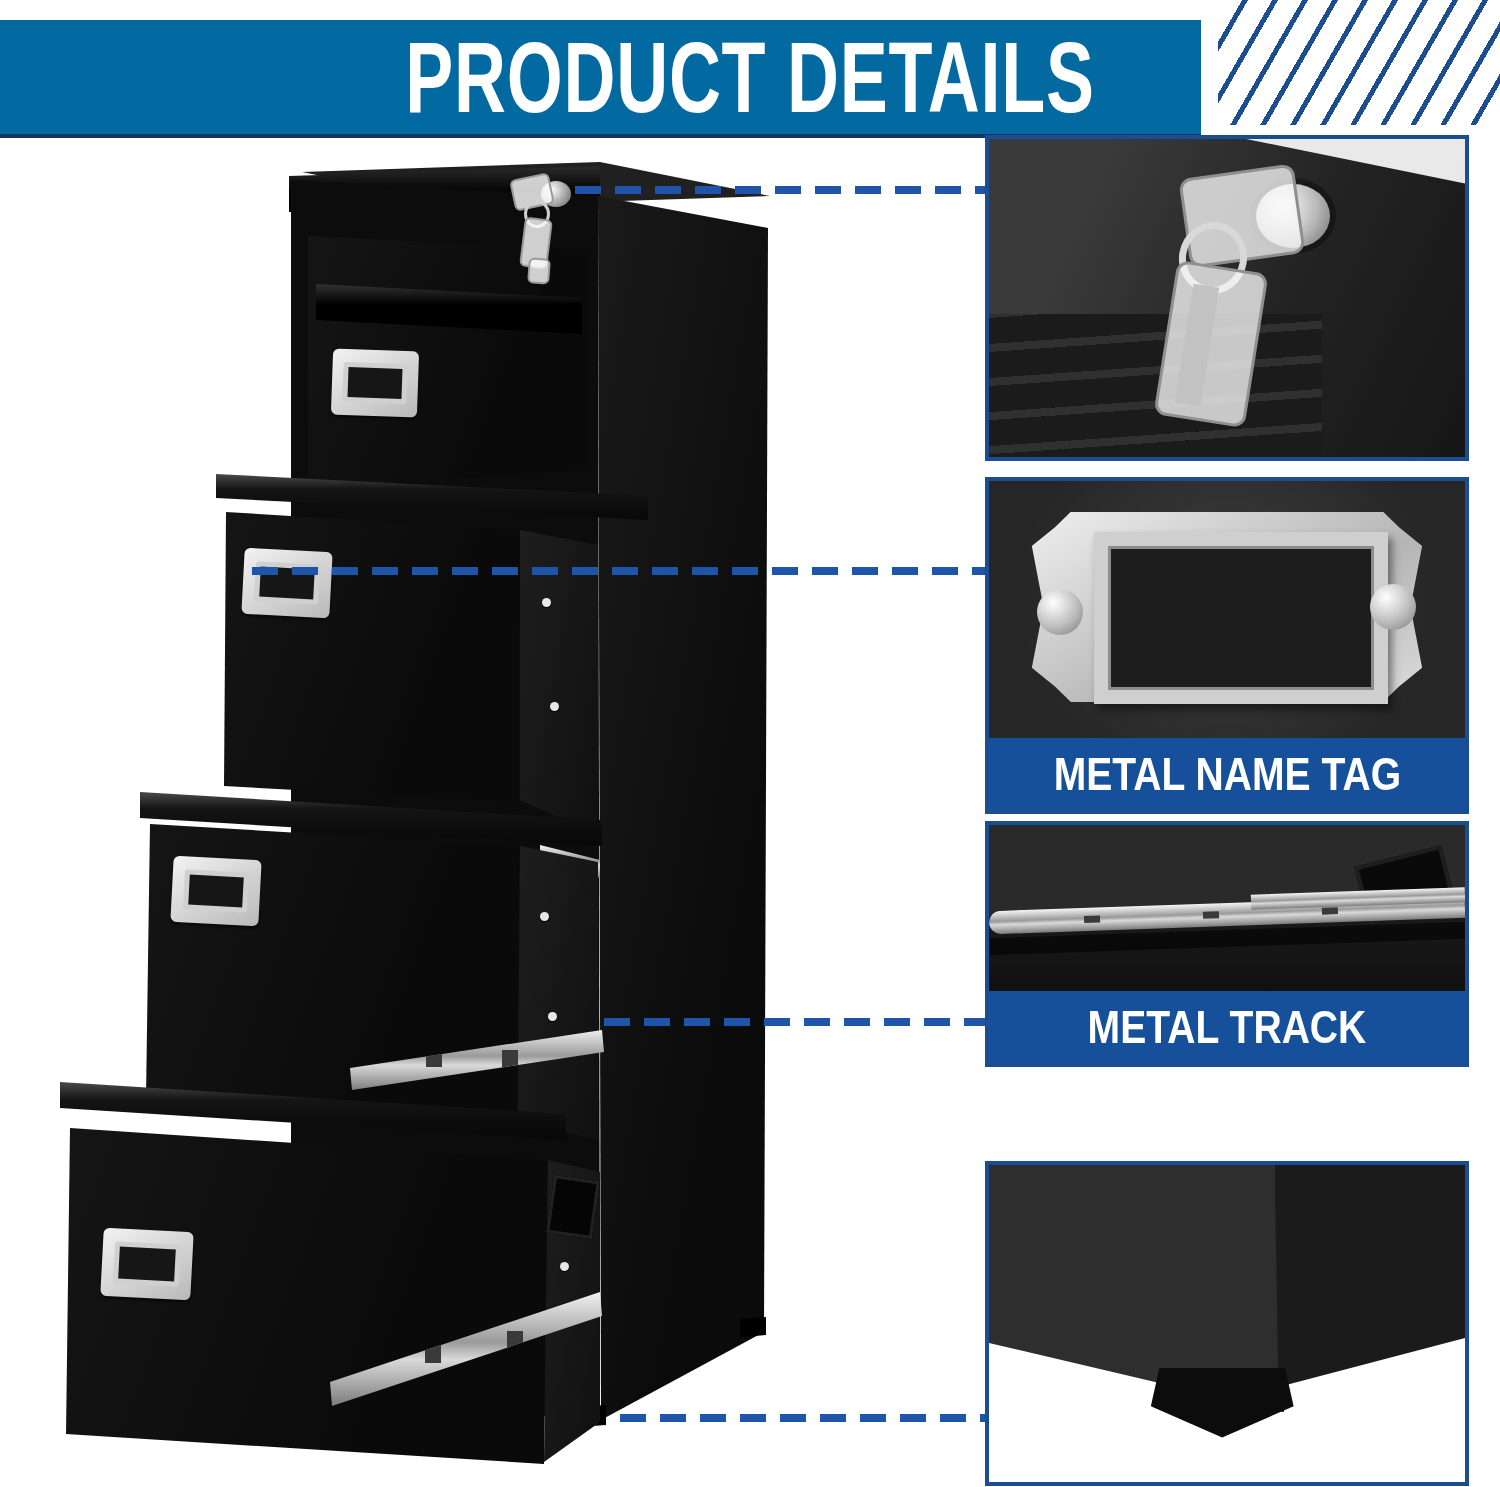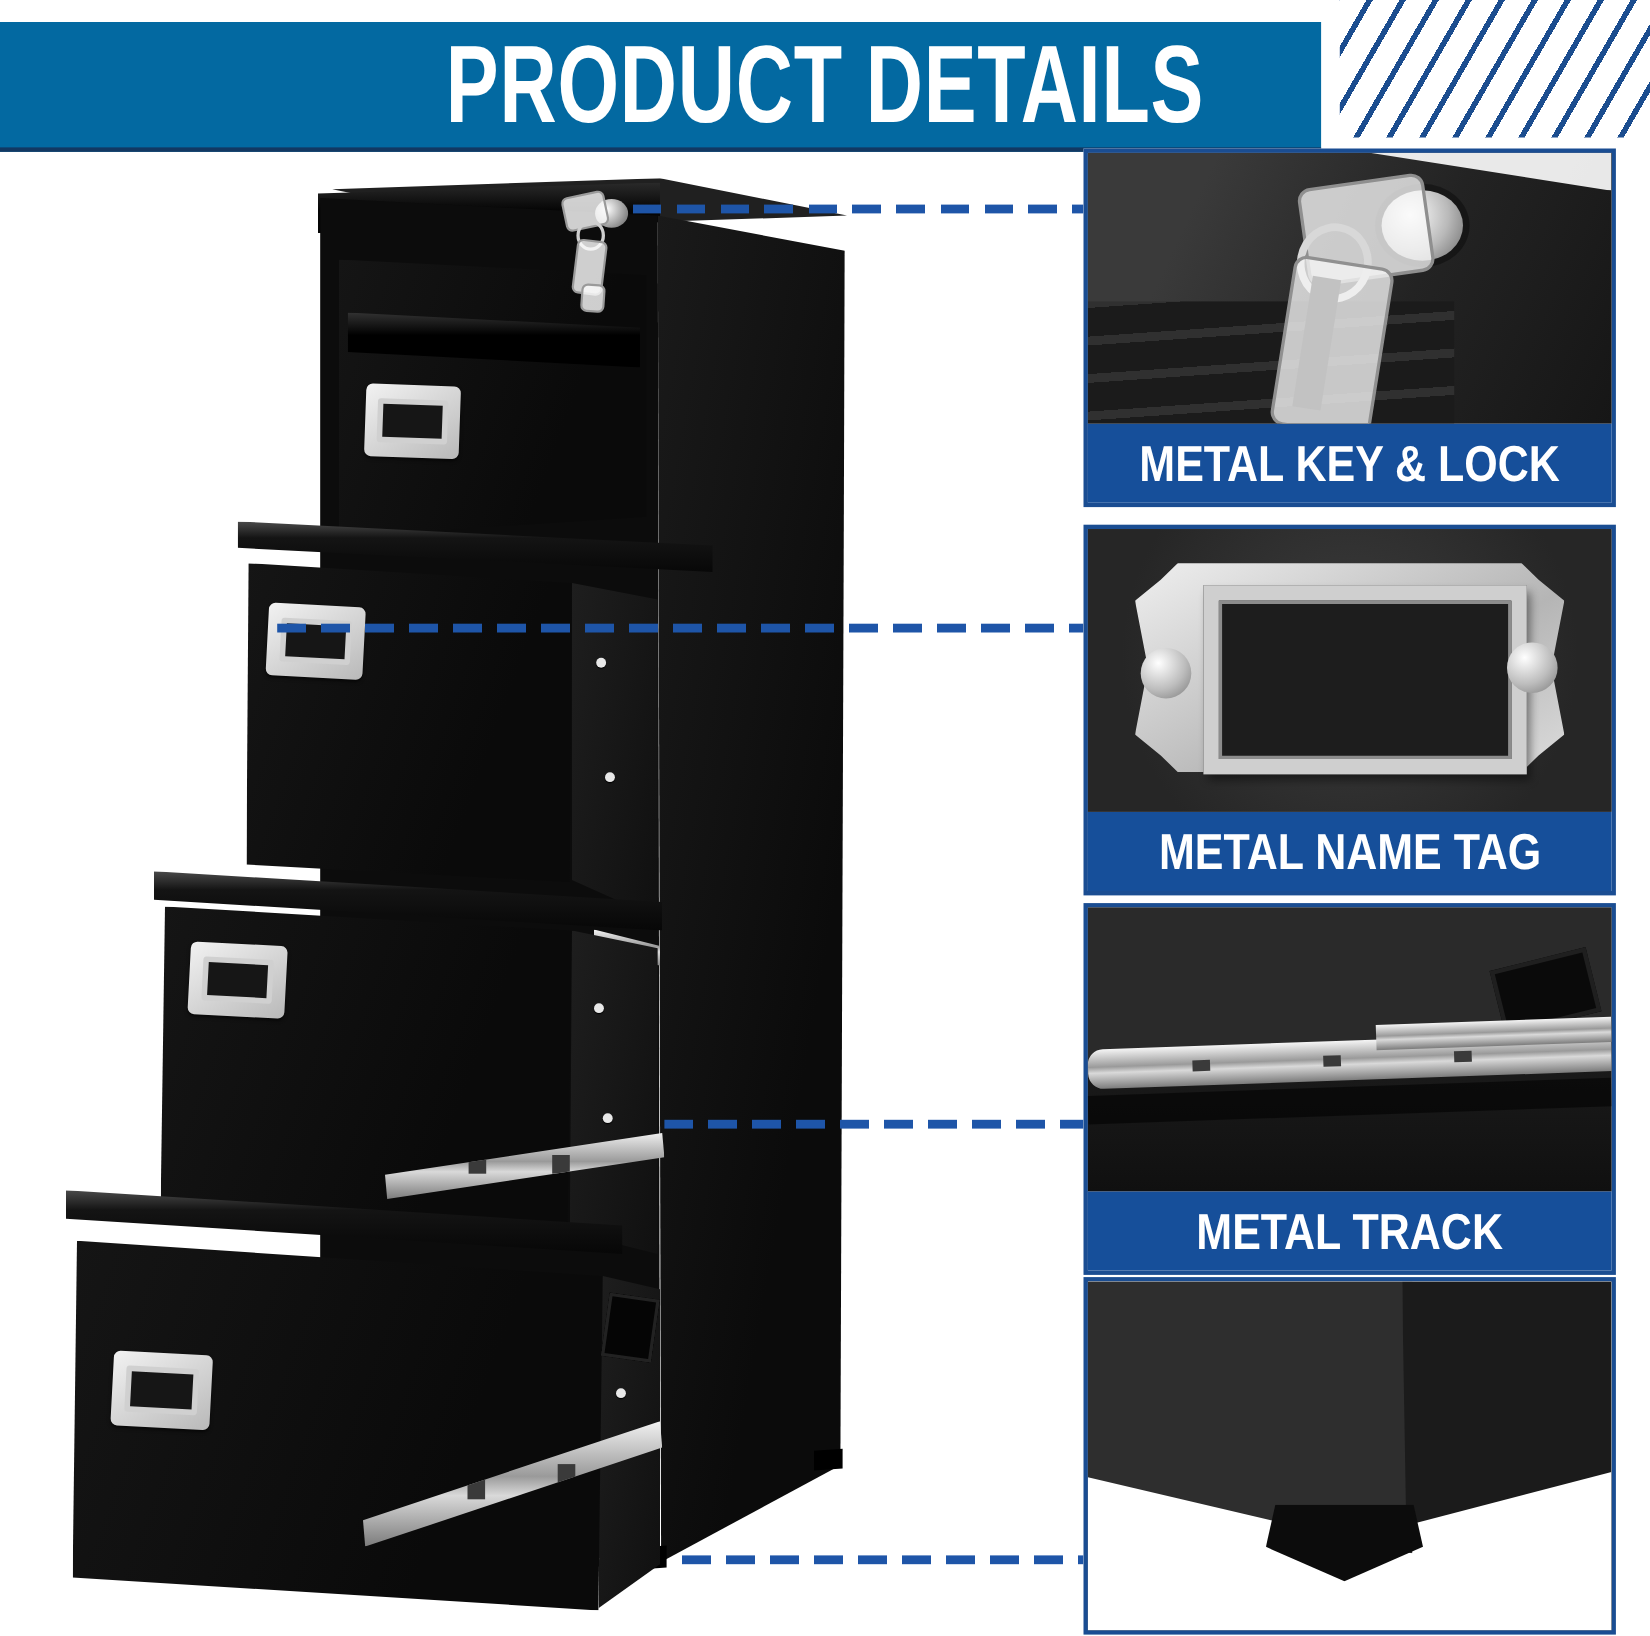--- a/index.html
+++ b/index.html
@@ -32,21 +32,21 @@
   .card-label{
     height:72px;flex:0 0 72px;background:#164f9a;display:flex;
     align-items:center;justify-content:center;
   }
   .card-label span{
     color:#ffffff;font-weight:bold;font-size:46px;white-space:nowrap;
     transform:scale(.85,1);letter-spacing:0px;
   }
   #card-1{top:135px;height:326px;}
   #card-2{top:477px;height:337px;}
-  #card-3{top:821px;height:338px;}
+  #card-3{top:821px;height:246px;}
   #card-4{top:1161px;height:325px;}
 
   
   .dash{
     position:absolute;height:8px;
     background:repeating-linear-gradient(90deg,#1e55a8 0 26px,transparent 26px 40px);
   }
   #dash-1{left:575px;top:186px;width:410px;}
   #dash-2{left:252px;top:567px;width:733px;}
   #dash-3{left:604px;top:1018px;width:381px;}
@@ -249,23 +249,20 @@
   <div class="card-photo">
     <div class="abs p1-bg"></div>
     <div class="abs p1-white"></div>
     <div class="abs p1-grooves"></div>
     <div class="abs p1-lock"></div>
     <div class="abs p1-keyhead"></div>
     <div class="abs p1-ring"></div>
     <div class="abs p1-keyhang"></div>
     <div class="abs p1-keyblade"></div>
   </div>
-  <div class="card-label">
-    <span>METAL KEY &amp; LOCK</span>
-  </div>
 </div>
 
 <div class="card" id="card-2">
   <div class="card-photo">
     <div class="abs p2-bg"></div>
     <div class="abs p2-plate"></div>
     <div class="abs p2-frame"></div>
     <div class="abs p2-screw" id="p2-screw-l"></div>
     <div class="abs p2-screw" id="p2-screw-r"></div>
   </div>

